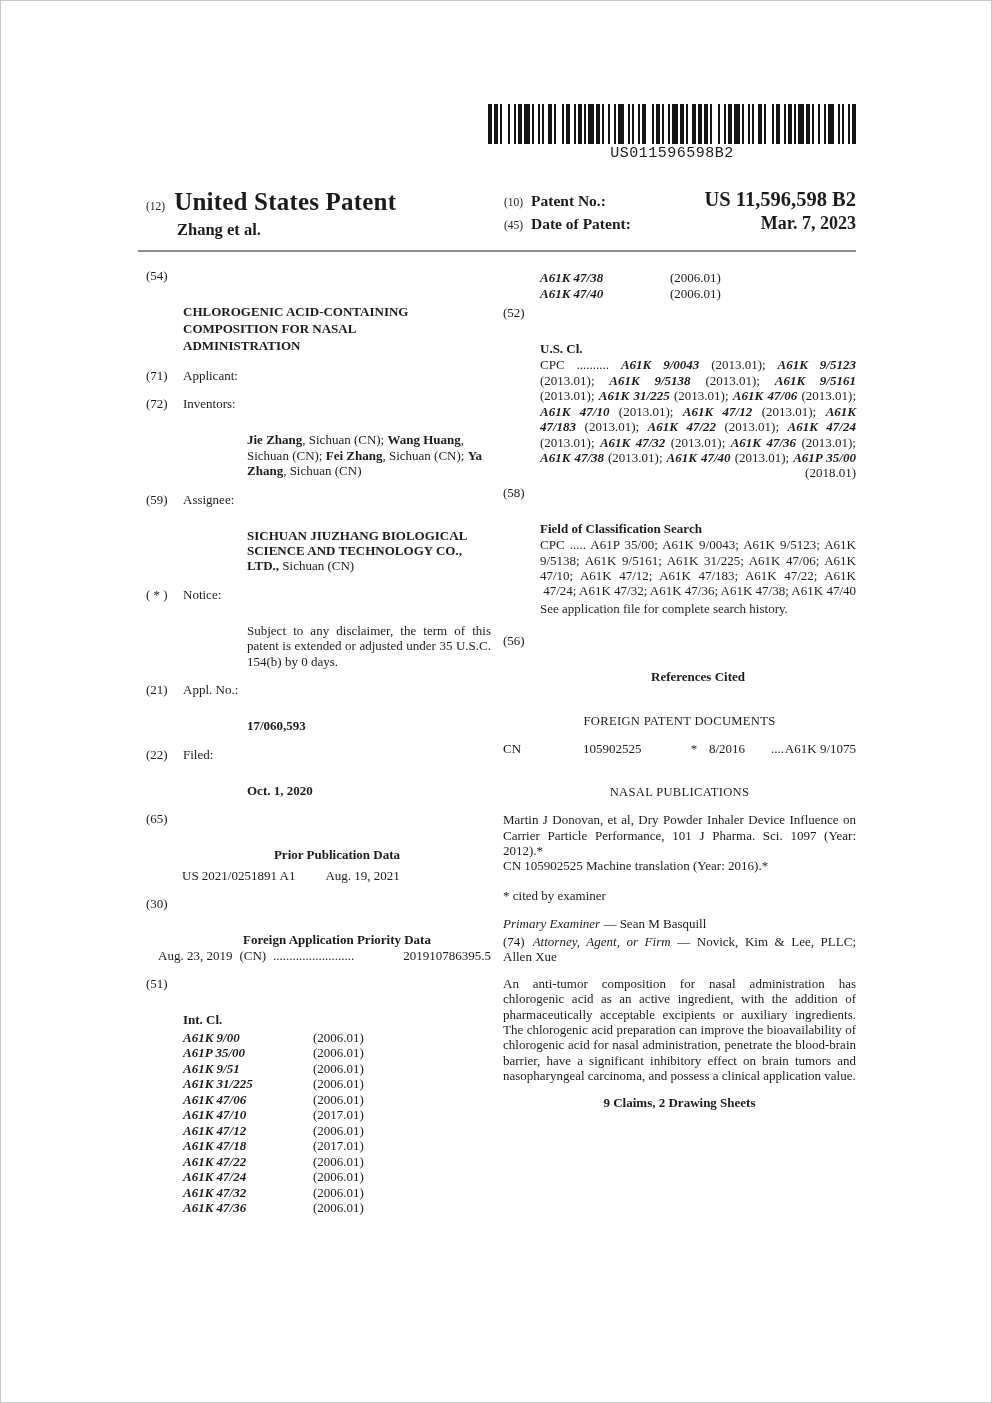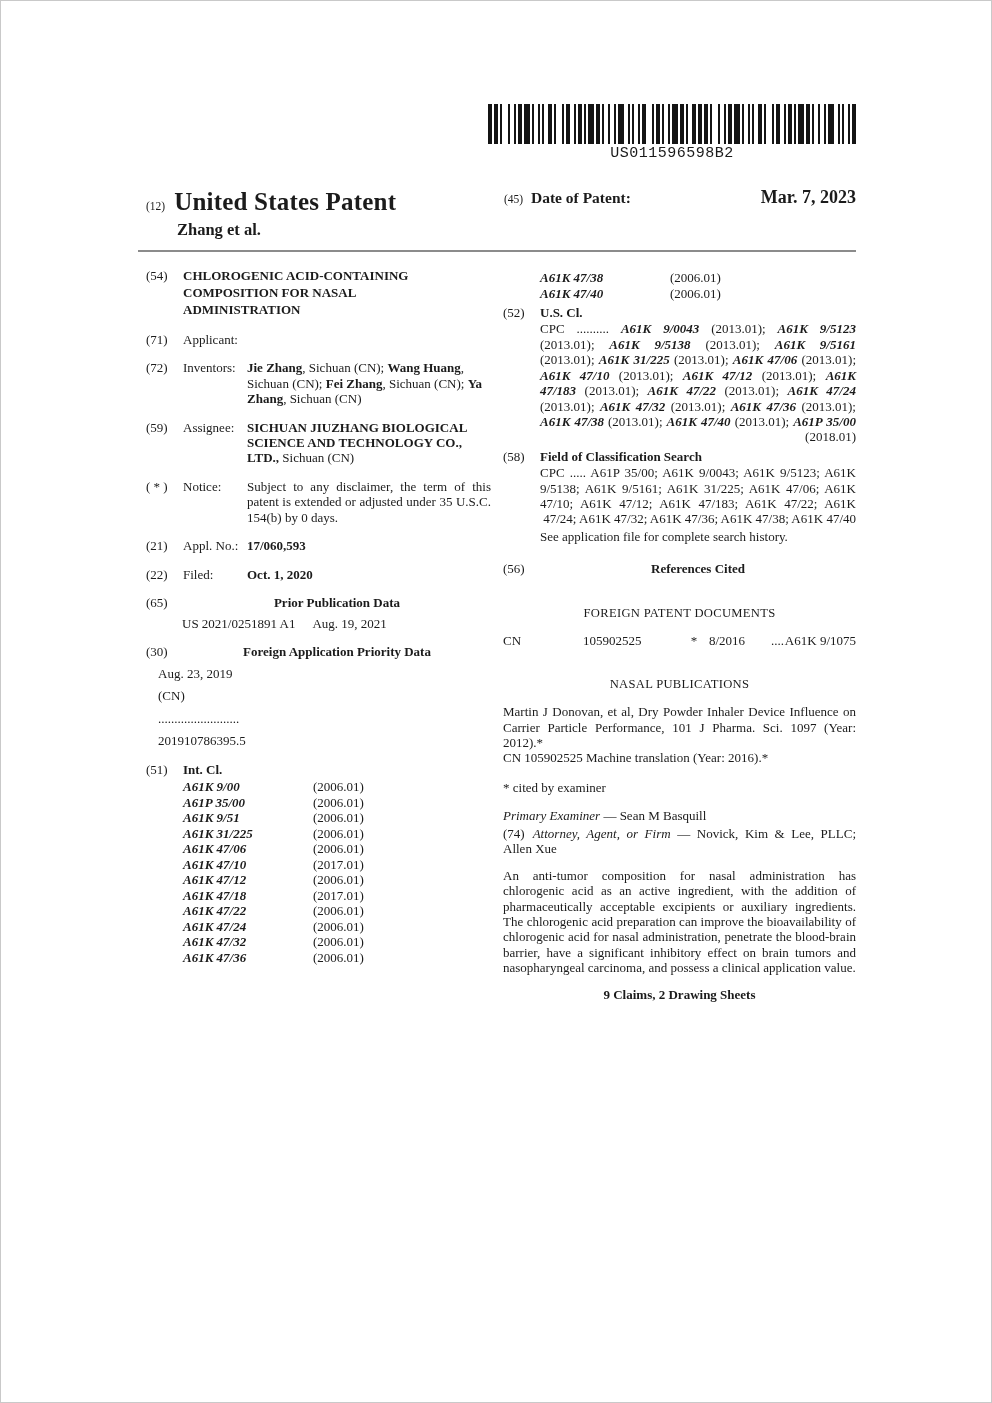--- a/index.html
+++ b/index.html
@@ -29,29 +29,29 @@
   .dt{font-size:18px;}
   .rule{position:absolute; top:249px; left:137px; width:718px; border-top:2px solid #8b8b8b;}
   
   .columns{position:absolute; top:267px; left:145px; width:710px; display:flex; gap:12px;}
   .col-left{width:345px; flex:0 0 345px;}
   .col-right{width:353px; flex:0 0 353px;}
   .sec{margin-bottom:13px;}
   .row{display:flex; align-items:flex-start;}
   .num{flex:0 0 37px;}
   .lbl{flex:0 0 64px;}
-  .val{flex:1; min-width:0;}
+  .val{flex:1; min-width:0;margin-top:36px;}
   .bold{font-weight:bold;}
   .ital{font-style:italic;}
   .center{text-align:center;}
   .just{text-align:justify;}
   .title-val{font-weight:bold; max-width:262px; line-height:1.3;}
   .sg-r{} .sg-b{font-weight:bold;} .sg-bi{font-weight:bold; font-style:italic;}
-  .pubrow{display:flex; padding-left:36px; gap:17px; margin-top:5px;}
-  .fprow{display:flex; align-items:baseline; gap:7px; padding-left:12px; margin-top:6px;flex-direction:column;}
+  .pubrow{display:flex; padding-left:36px; gap:30px; margin-top:5px;}
+  .fprow{display:flex; align-items:baseline; gap:7px; padding-left:12px; }
   .fprow .dots{flex:1; overflow:hidden; white-space:nowrap;}
   .fprow .appno{white-space:nowrap;}
   .intcl-list{margin-top:2px;}
   .intcl-row{display:flex; padding-left:37px; line-height:15.5px;}
   .intcl-row .code{flex:0 0 130px; font-weight:bold; font-style:italic;}
   .cpc-block{padding-left:37px; text-align:justify; text-align-last:right; line-height:15.4px; margin-top:1px;}
   .see-note{padding-left:37px; margin-top:2px;}
   .caps-heading{text-align:center; font-size:12.6px; margin:29px 0 12px 0; letter-spacing:0.3px;}
   .foreign-row{display:flex; align-items:baseline;}
   .foreign-row .c1{flex:0 0 80px;}
@@ -206,20 +206,25 @@
 
   <div class="header">
     <div class="hdr-left">
       <div class="title-line">
         <span class="inid">(12)</span><span class="doc-title">United States Patent</span>
       </div>
       <div class="party">Zhang et al.</div>
     </div>
     <div class="hdr-right">
       <div class="hrow">
+        <span class="inid">(10)</span>
+        <span class="hlabel">Patent No.:</span>
+        <span class="hvalue pn">US 11,596,598 B2</span>
+      </div>
+      <div class="hrow">
         <span class="inid">(45)</span>
         <span class="hlabel">Date of Patent:</span>
         <span class="hvalue dt">Mar. 7, 2023</span>
       </div>
     </div>
   </div>
 
   <div class="rule"></div>
 
   <div class="columns">

